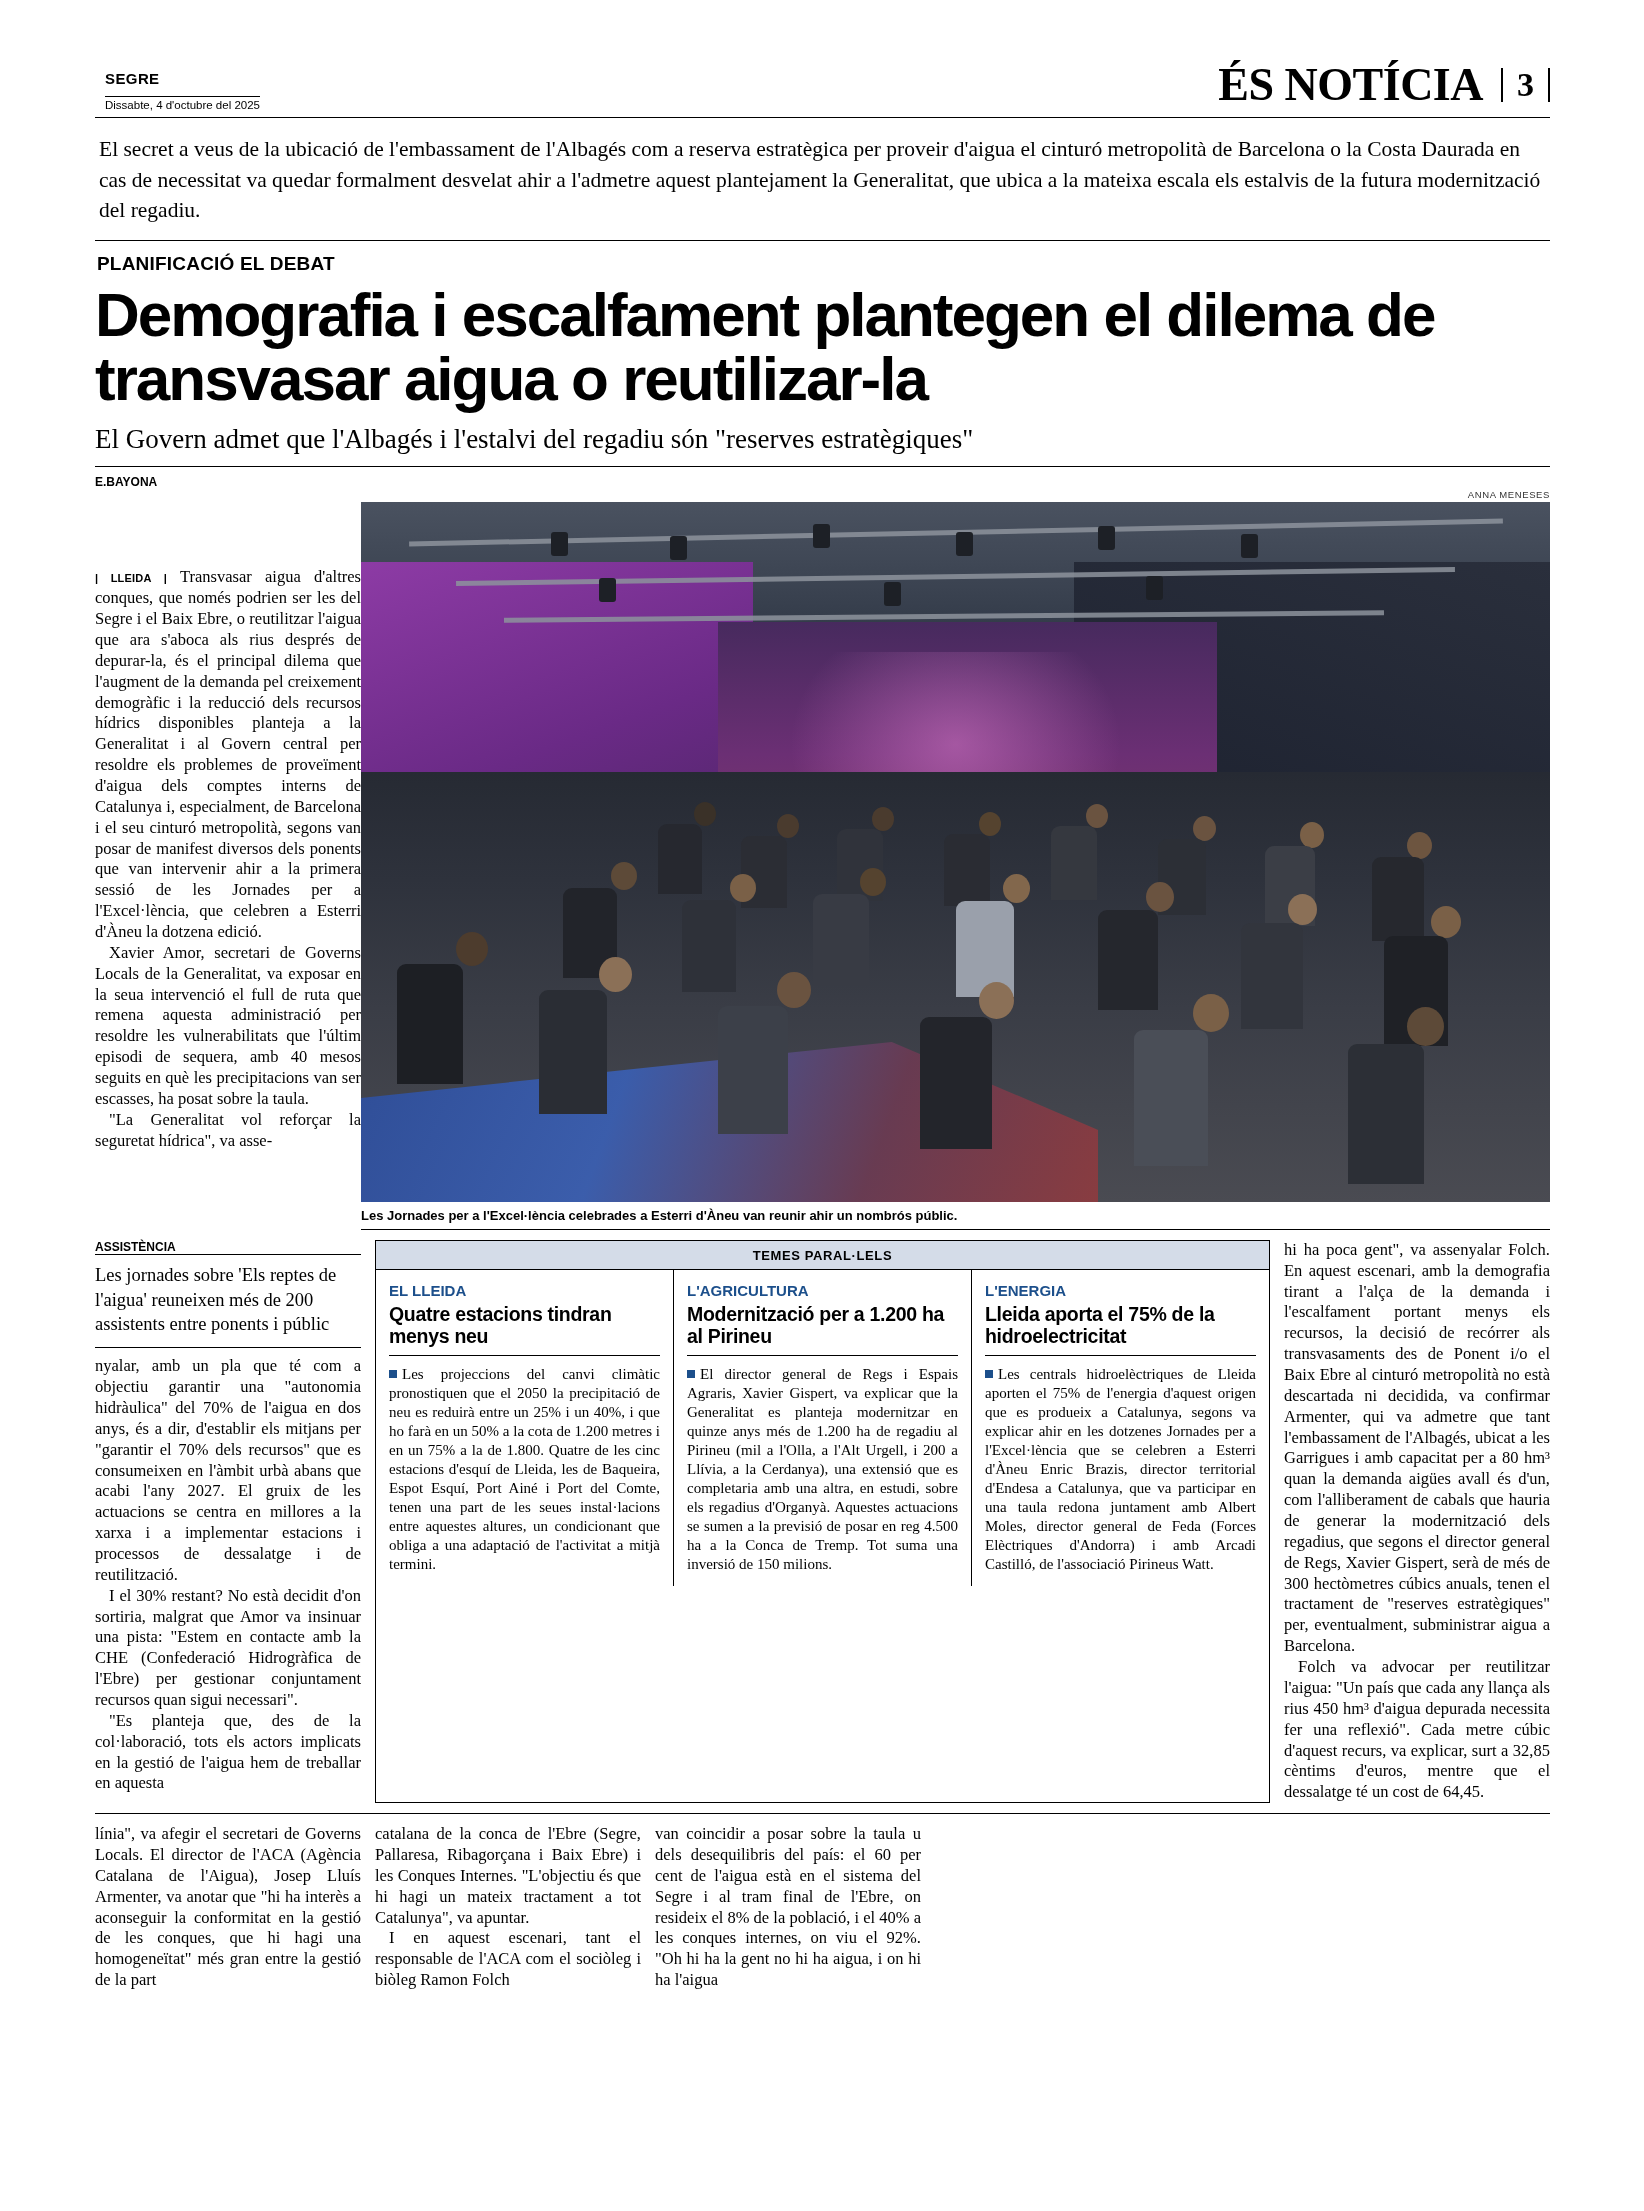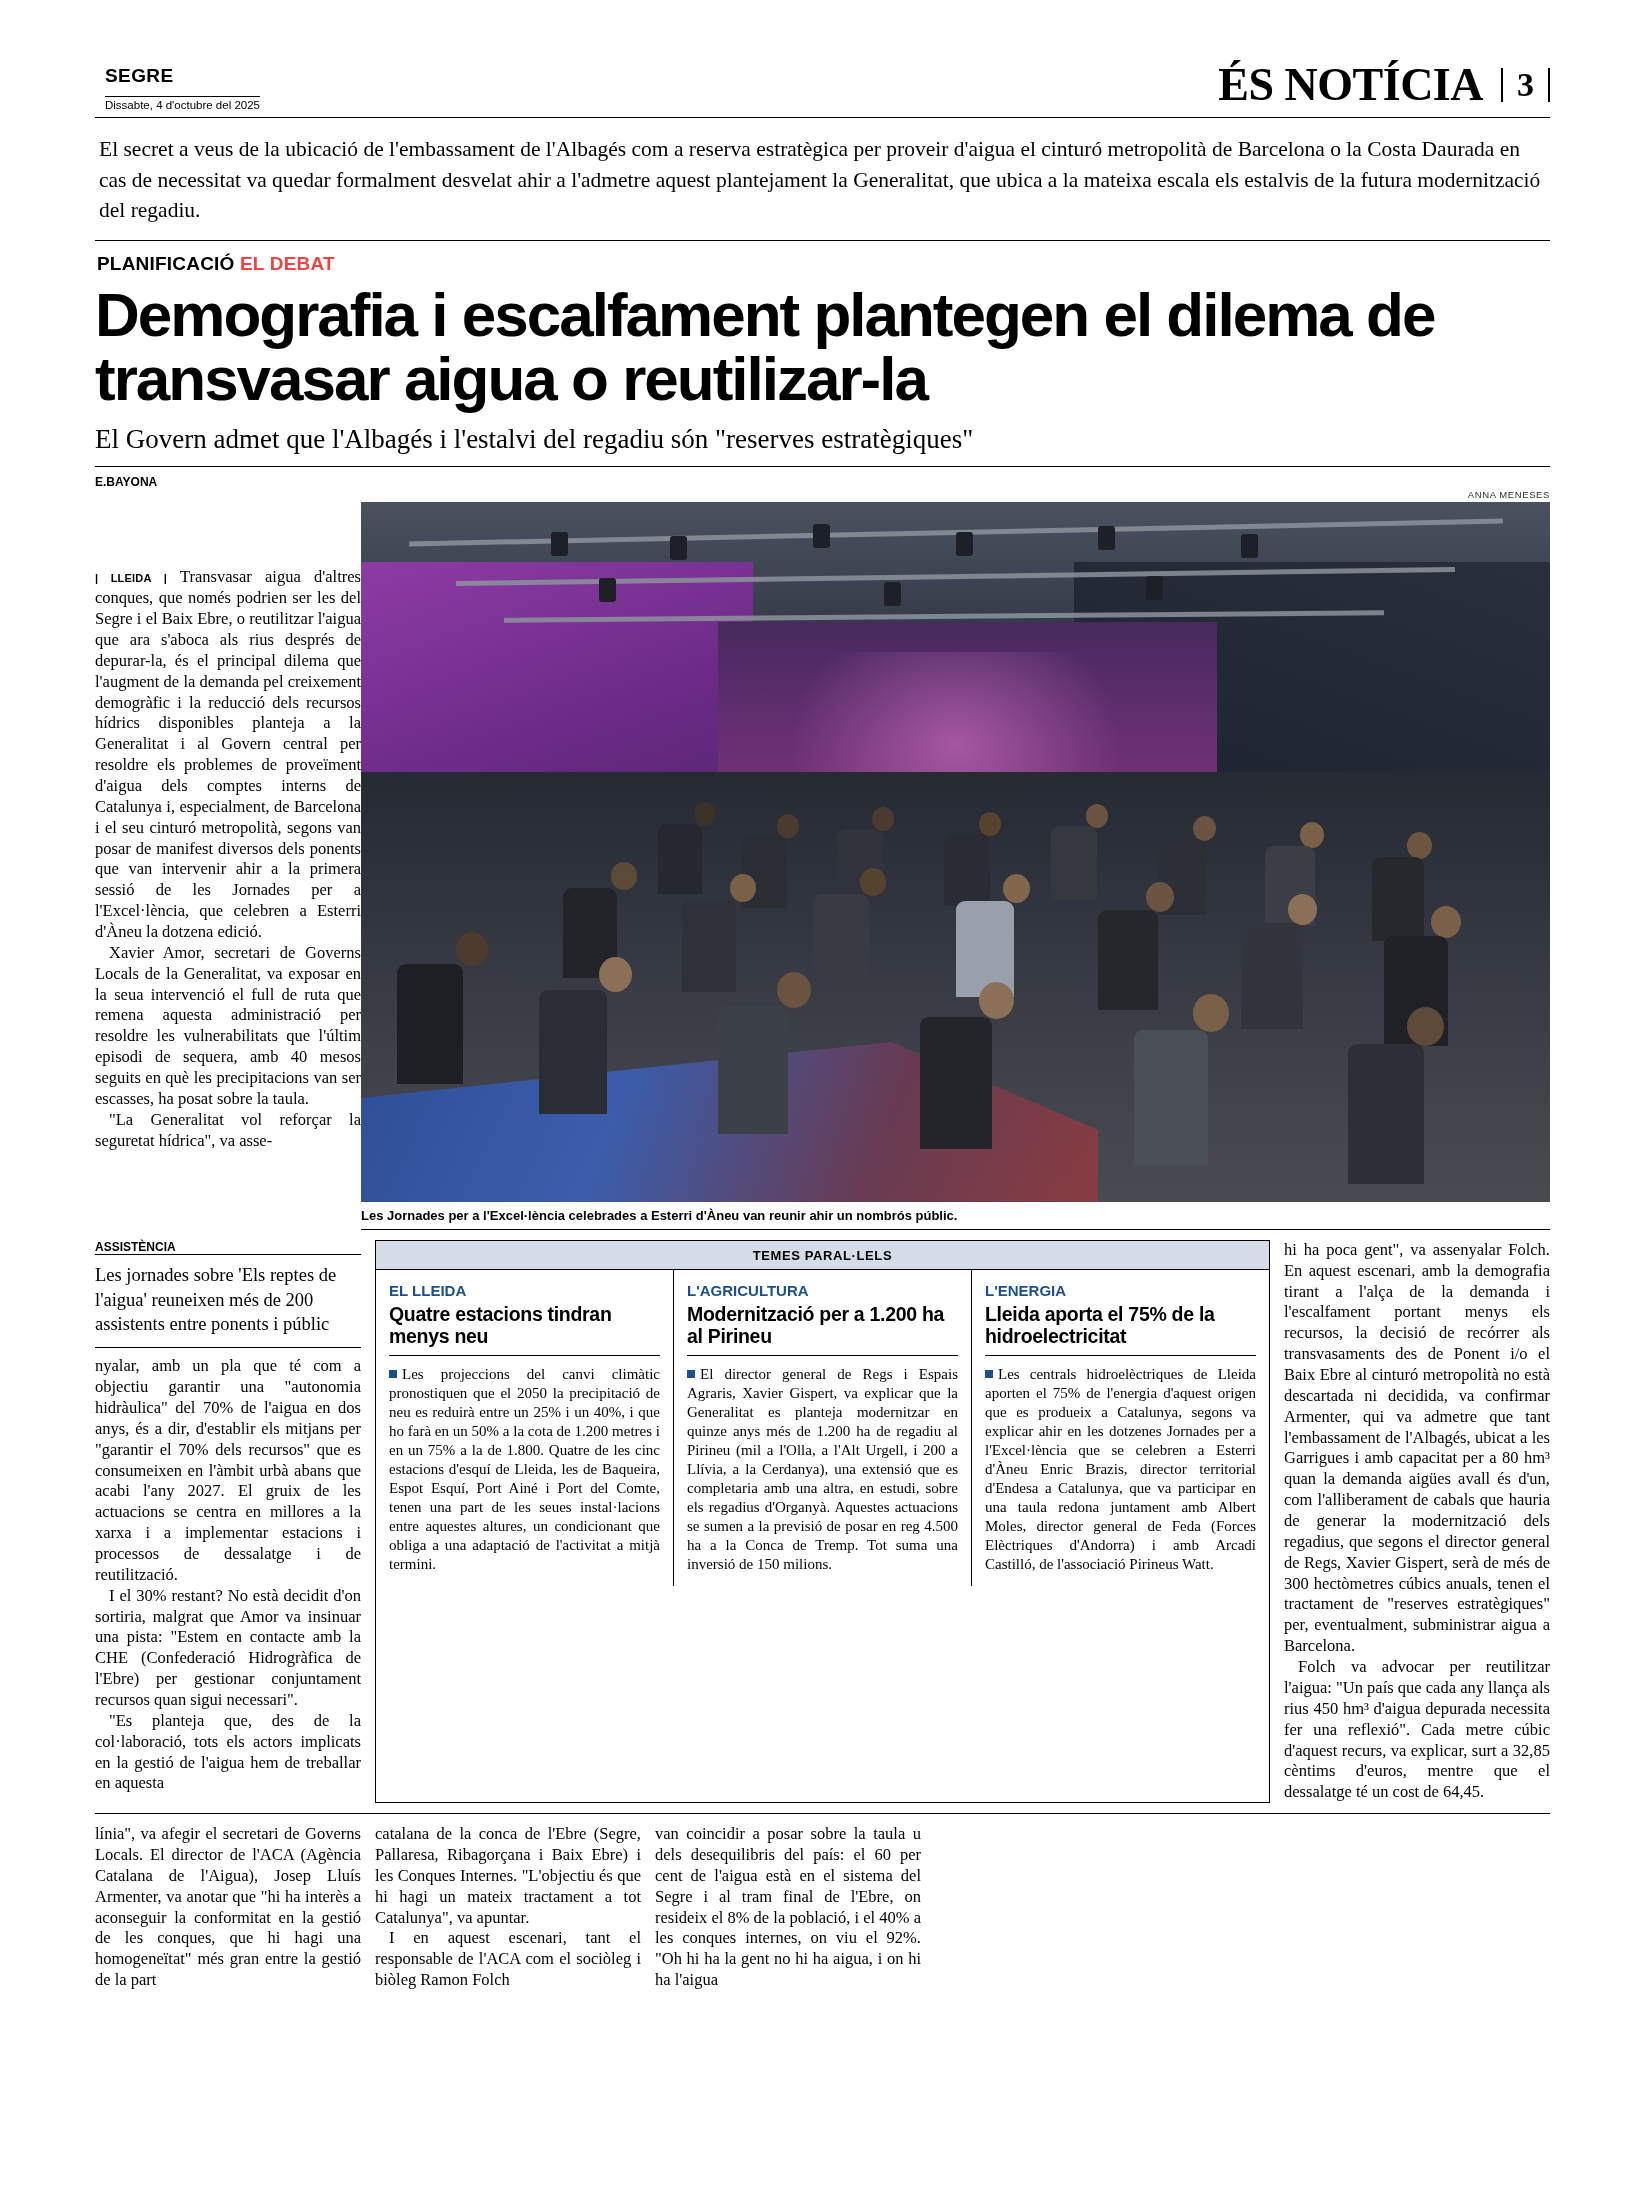--- a/index.html
+++ b/index.html
@@ -33,21 +33,21 @@
     justify-content: space-between;
     border-bottom: 1.5px solid #000;
     padding-bottom: 6px;
   }
   .masthead-left {
     padding-left: 10px;
   }
   .masthead-brand {
     font-family: "Liberation Sans", sans-serif;
     font-weight: bold;
-    font-size: 19px;
+    font-size: 15px;
     letter-spacing: .4px;
   }
   .masthead-date {
     font-family: "Liberation Sans", sans-serif;
     font-size: 11.5px;
     border-top: 1px solid #000;
     margin-top: 9px;
     padding-top: 2px;
   }
   .masthead-right {
@@ -85,21 +85,21 @@
   }
 
   
   .kicker {
     font-family: "Liberation Sans", sans-serif;
     font-weight: bold;
     font-size: 19px;
     letter-spacing: .2px;
     padding: 12px 2px 6px 2px;
   }
-  .kicker .k2 { color: #ef4444; }
+  .kicker .k2 { color: #000000; }
 
   
   .headline {
     font-family: "Liberation Sans", sans-serif;
     font-weight: bold;
     font-size: 62px;
     line-height: 1.04;
     letter-spacing: -2.0px;
     padding: 2px 0 6px 0;
   }

